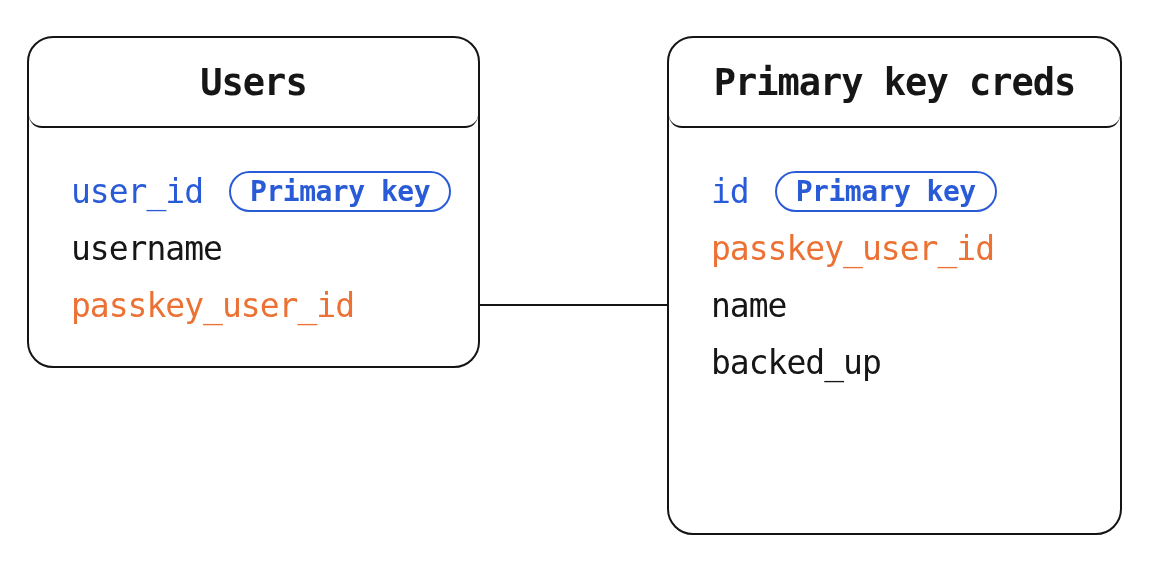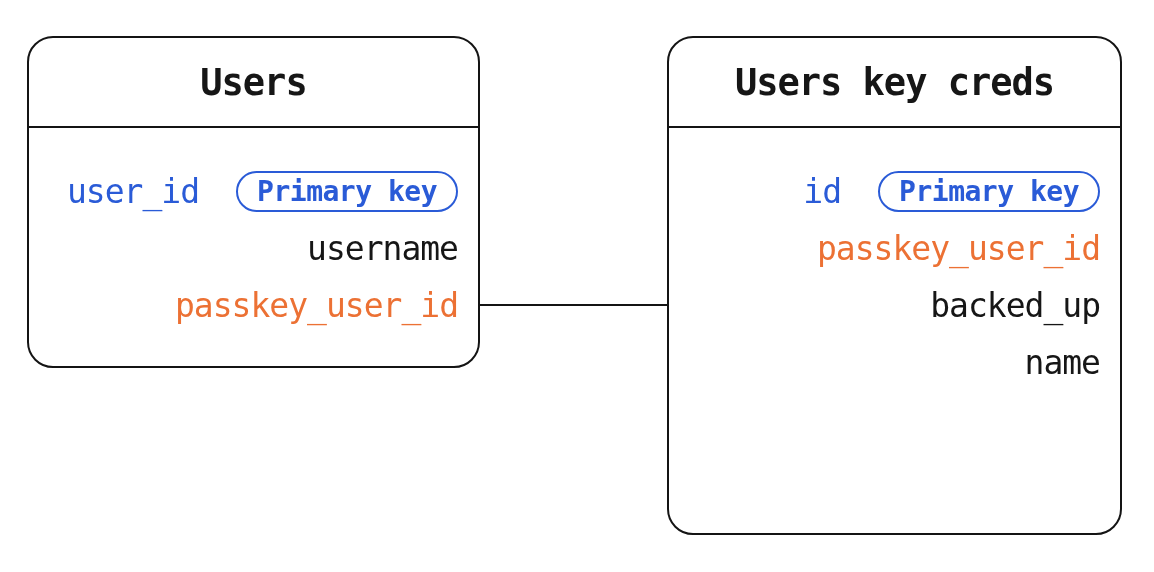--- a/index.html
+++ b/index.html
@@ -2,21 +2,21 @@
 <html style="--primary-blue: #2a5bd7; --foreign-orange: #ec7134; --line: #141414; --text: #161616; --bg: #ffffff;"><head>
 <meta charset="utf-8">
 <style>
   :root {
     --primary-blue: #2a5bd7;
     --foreign-orange: #ec7134;
     --line: #141414;
     --text: #161616;
     --bg: #ffffff;
   }
-  * { box-sizing: border-box; margin: 0; padding: 0; }
+  * { box-sizing: border-box; margin: 0; padding: 0; border-radius: 13px; }
   html, body { background: var(--bg); }
   body {
     width: 1154px;
     height: 572px;
     position: relative;
     overflow: hidden;
     font-family: "DejaVu Sans Mono", "Liberation Mono", monospace;
     color: var(--text);
   }
   .canvas {
@@ -53,23 +53,22 @@
     border-bottom: 2px solid var(--line);
     white-space: nowrap;
   }
   .rows {
     padding: 35px 20px 0 42px;
   }
   .field-row {
     height: 57px;
     display: flex;
     align-items: center;
-    gap: 37px;
+    gap: 26px;
     white-space: nowrap;
-    justify-content: flex-end;
   }
   .field-name {
     font-size: 33px;
     letter-spacing: -1px;
   }
   .field-name.blue { color: var(--primary-blue); }
   .field-name.orange { color: var(--foreign-orange); }
   .pk-badge {
     display: inline-flex;
     align-items: center;
@@ -109,31 +108,31 @@
       <div class="field-row">
         <span class="field-name">username</span>
       </div>
       <div class="field-row">
         <span class="field-name orange">passkey_user_id</span>
       </div>
     </div>
   </section>
 
   <section class="er-table creds">
-    <header class="table-title">Users key creds</header>
+    <header class="table-title">Primary key creds</header>
     <div class="rows">
       <div class="field-row">
         <span class="field-name blue">id</span>
         <span class="pk-badge">Primary key</span>
       </div>
       <div class="field-row">
         <span class="field-name orange">passkey_user_id</span>
       </div>
       <div class="field-row">
-        <span class="field-name">backed_up</span>
+        <span class="field-name">name</span>
       </div>
       <div class="field-row">
-        <span class="field-name">name</span>
+        <span class="field-name">backed_up</span>
       </div>
     </div>
   </section>
 
 </div>
 
 </body></html>

